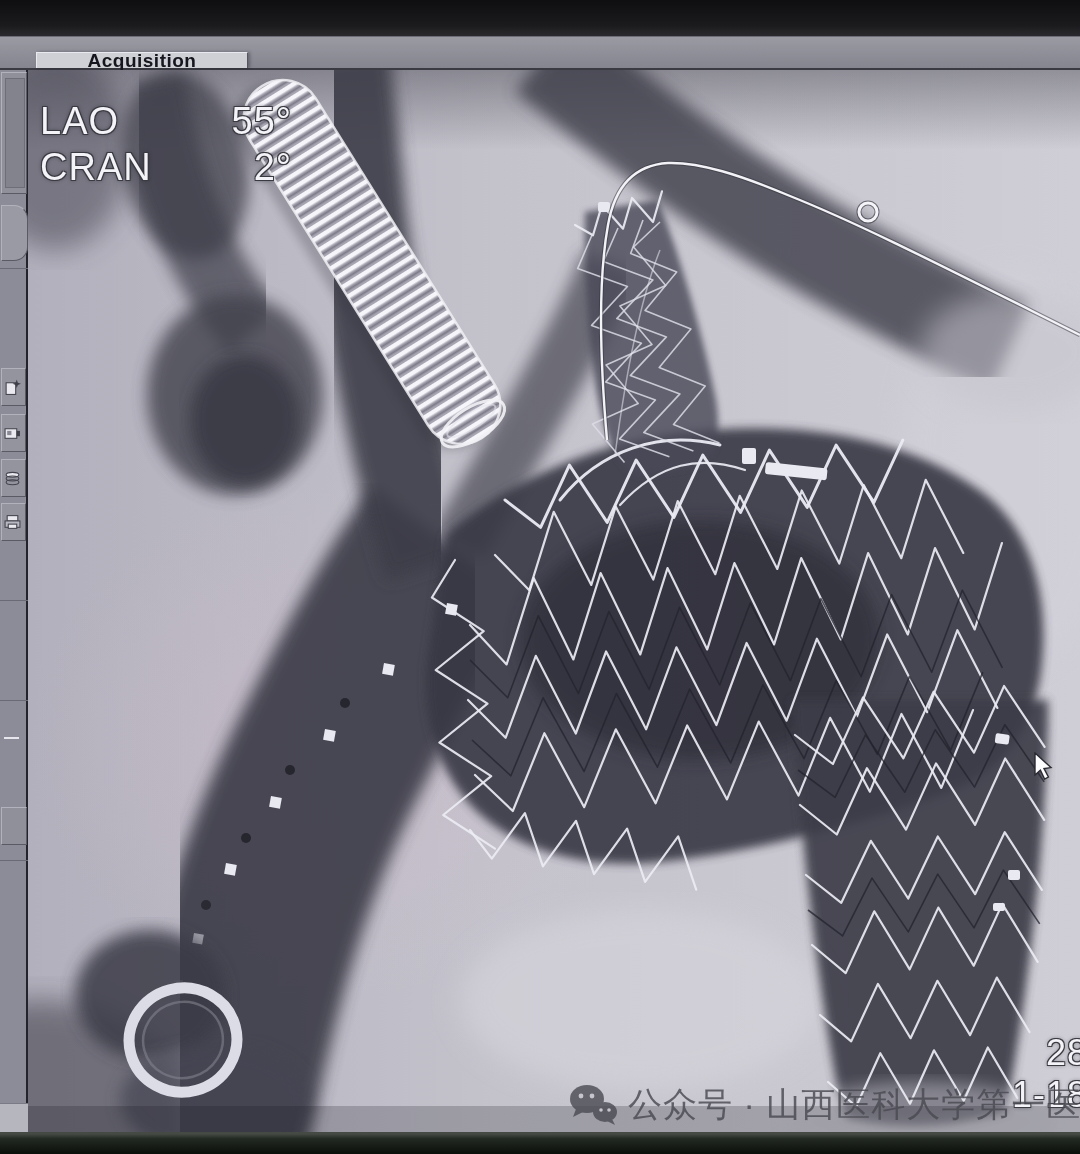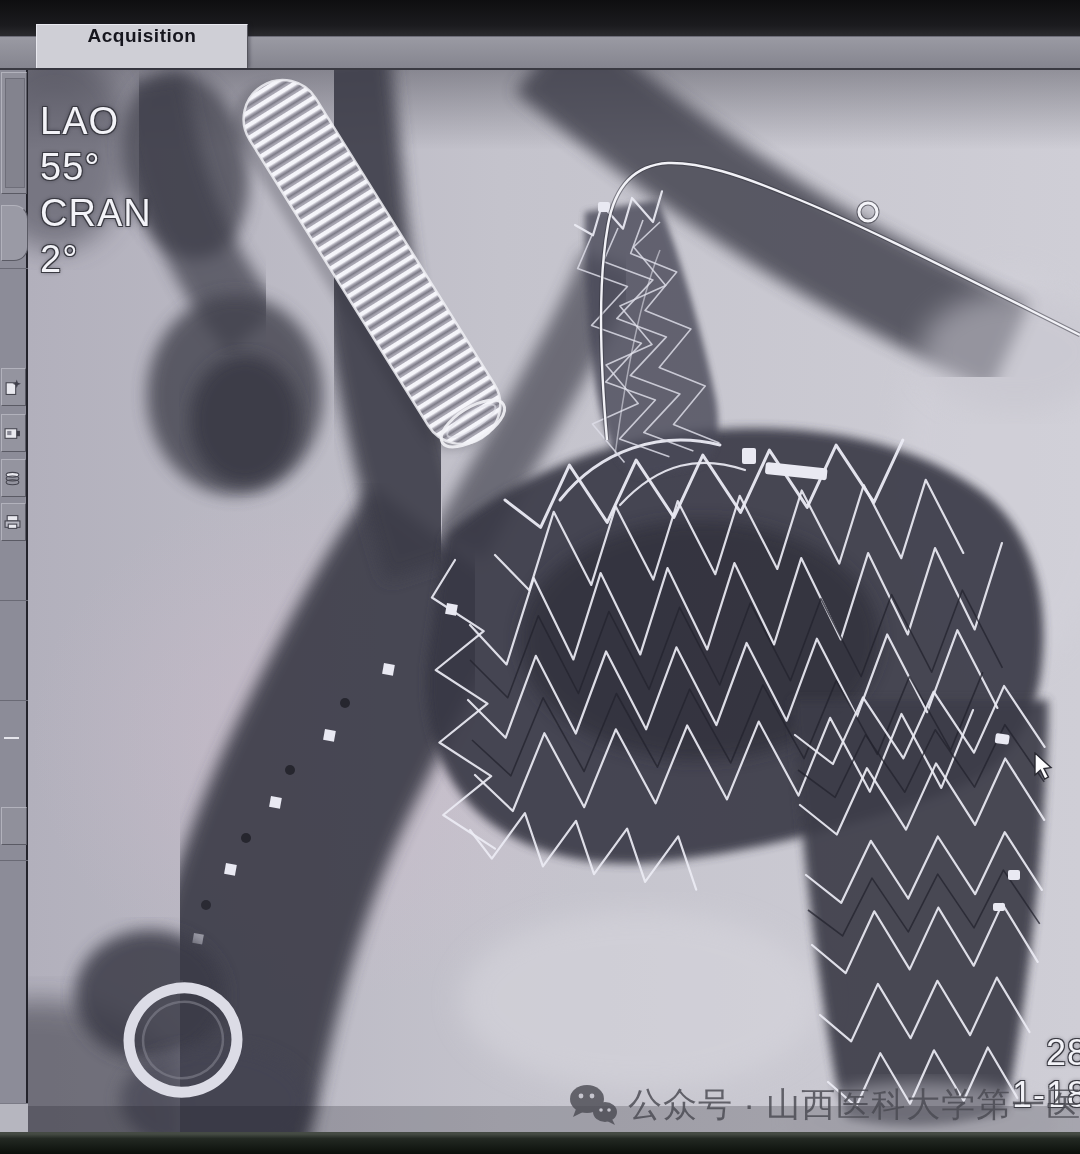--- a/index.html
+++ b/index.html
@@ -7,23 +7,23 @@
          font-family:"Liberation Sans","DejaVu Sans",sans-serif;}
   
   .bezel-top{position:absolute;left:0;top:0;width:1080px;height:36px;
     background:linear-gradient(#0e0e10,#1b1b1e 70%,#2a2a2e);}
   .bezel-bottom{position:absolute;left:0;top:1132px;width:1080px;height:22px;
     background:linear-gradient(#454b44 0 2px,#232923 30%,#0b0f0a);}
   
   .titlebar{position:absolute;left:0;top:36px;width:1080px;height:34px;
     background:linear-gradient(#9a9aa3,#85858f);
     border-top:1px solid #6d6d78;border-bottom:2px solid #3a3a42;box-sizing:border-box;}
-  .tab{position:absolute;left:36px;bottom:0;width:212px;height:44px;
+  .tab{position:absolute;left:36px;bottom:0;width:212px;height:16px;
     background:#cfcfd6;border:1px solid #e9e9ef;border-right-color:#55555d;border-bottom:none;
-    box-sizing:border-box;display:flex;justify-content:center;
+    box-sizing:border-box;display:flex;align-items:center;justify-content:center;
     box-shadow:2px 0 3px rgba(30,30,40,.35);}
   .tab span{font-size:19px;font-weight:bold;color:#16161e;letter-spacing:.5px;}
   
   .sidebar{position:absolute;left:0;top:70px;width:28px;height:1062px;background:#8c8c98;
     border-right:2px solid #23232b;box-sizing:border-box;}
   .sb-btn{position:absolute;left:1px;box-sizing:border-box;background:#94949f;
     border:1px solid #b2b2bc;border-right-color:#5a5a64;border-bottom-color:#5a5a64;}
   .sb-line{position:absolute;left:0;width:28px;height:1px;background:#6a6a75;}
   .sb-dash{position:absolute;left:4px;width:15px;height:2px;background:#e6e6ec;}
   .sb-icon{position:absolute;left:2px;top:50%;transform:translateY(-50%);}
@@ -31,21 +31,21 @@
   .viewport{position:absolute;left:28px;top:70px;width:1052px;height:1062px;overflow:hidden;
     background:var(--xray-bg,#c6c5ce);}
   .xray{position:absolute;left:0;top:0;}
   .vs{stroke:var(--vessel-dark,#3e3e4a);fill:none;}
   .wz{stroke:var(--stent-wire,#ebebf4);fill:none;stroke-width:2.2;stroke-linejoin:round;stroke-linecap:round;opacity:.92;}
   .wzb{stroke:var(--stent-wire,#ebebf4);fill:none;stroke-width:3;stroke-linejoin:round;stroke-linecap:round;opacity:.95;}
   .dz{stroke:#23232d;fill:none;stroke-width:1.6;stroke-linejoin:round;opacity:.75;}
   .cz{stroke:#dcdce6;fill:none;stroke-width:1.6;stroke-linejoin:round;opacity:.85;}
   
   .otext{color:var(--overlay-text,#f3f3f8);
-    text-shadow:-1px -1px 0 #3a3a42,1px -1px 0 #3a3a42,-1px 1px 0 #3a3a42,1px 1px 0 #3a3a42,0 0 4px rgba(20,20,30,.6);flex-direction:column;}
+    text-shadow:-1px -1px 0 #3a3a42,1px -1px 0 #3a3a42,-1px 1px 0 #3a3a42,1px 1px 0 #3a3a42,0 0 4px rgba(20,20,30,.6);}
   .proj{position:absolute;left:12px;top:28px;width:252px;}
   .proj-row{display:flex;justify-content:space-between;font-size:38px;line-height:46px;letter-spacing:1px;}
   .counters{position:absolute;right:-8px;top:962px;text-align:right;font-size:36px;line-height:42px;letter-spacing:1px;}
   .watermark{position:absolute;left:540px;top:1012px;display:flex;align-items:center;gap:10px;}
   .watermark-text{font-size:34px;letter-spacing:1px;color:var(--watermark-text,#4a4a52);opacity:.82;white-space:nowrap;}
   .cursor{position:absolute;left:1006px;top:682px;}
 </style>
 </head>
 <body>
 

